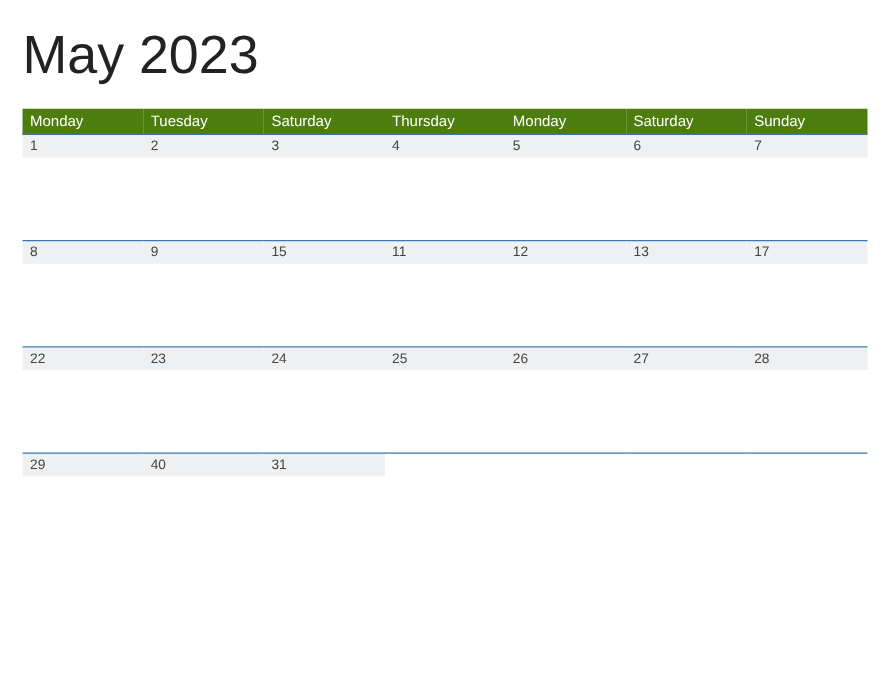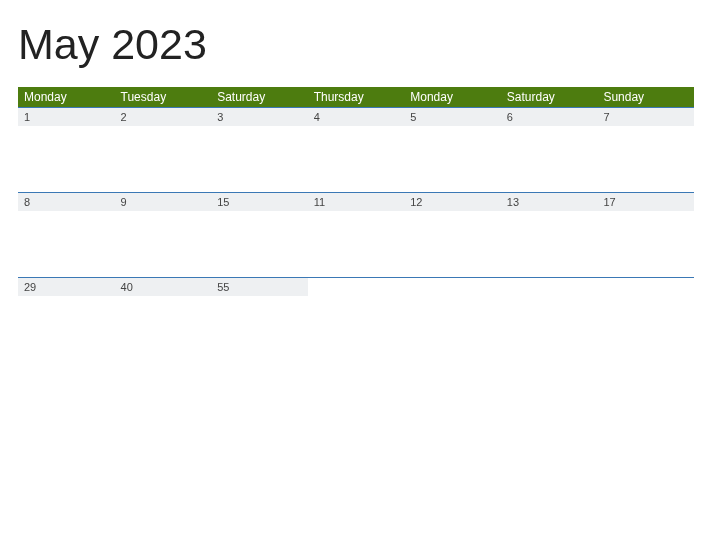--- a/index.html
+++ b/index.html
@@ -144,27 +144,50 @@
         </td>
       <td>
           <span class="daynum">13</span>
         </td>
       <td>
           <span class="daynum">17</span>
         </td>
     </tr>
     <tr>
       <td>
+          <span class="daynum">22</span>
+        </td>
+      <td>
+          <span class="daynum">23</span>
+        </td>
+      <td>
+          <span class="daynum">24</span>
+        </td>
+      <td>
+          <span class="daynum">25</span>
+        </td>
+      <td>
+          <span class="daynum">26</span>
+        </td>
+      <td>
+          <span class="daynum">27</span>
+        </td>
+      <td>
+          <span class="daynum">28</span>
+        </td>
+    </tr>
+    <tr>
+      <td>
           <span class="daynum">29</span>
         </td>
       <td>
           <span class="daynum">40</span>
         </td>
       <td>
-          <span class="daynum">55</span>
+          <span class="daynum">31</span>
         </td>
       <td class="empty">
           <span class="daynum"></span>
         </td>
       <td class="empty">
           <span class="daynum"></span>
         </td>
       <td class="empty">
           <span class="daynum"></span>
         </td>

